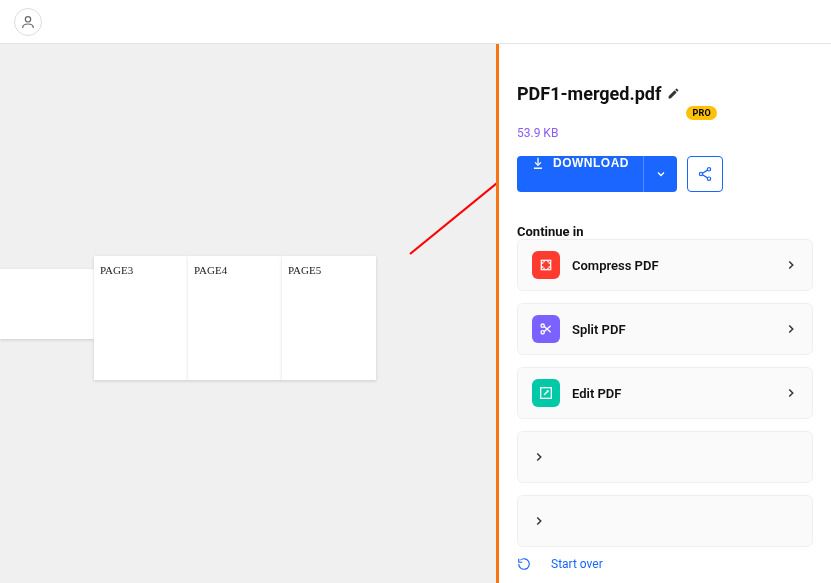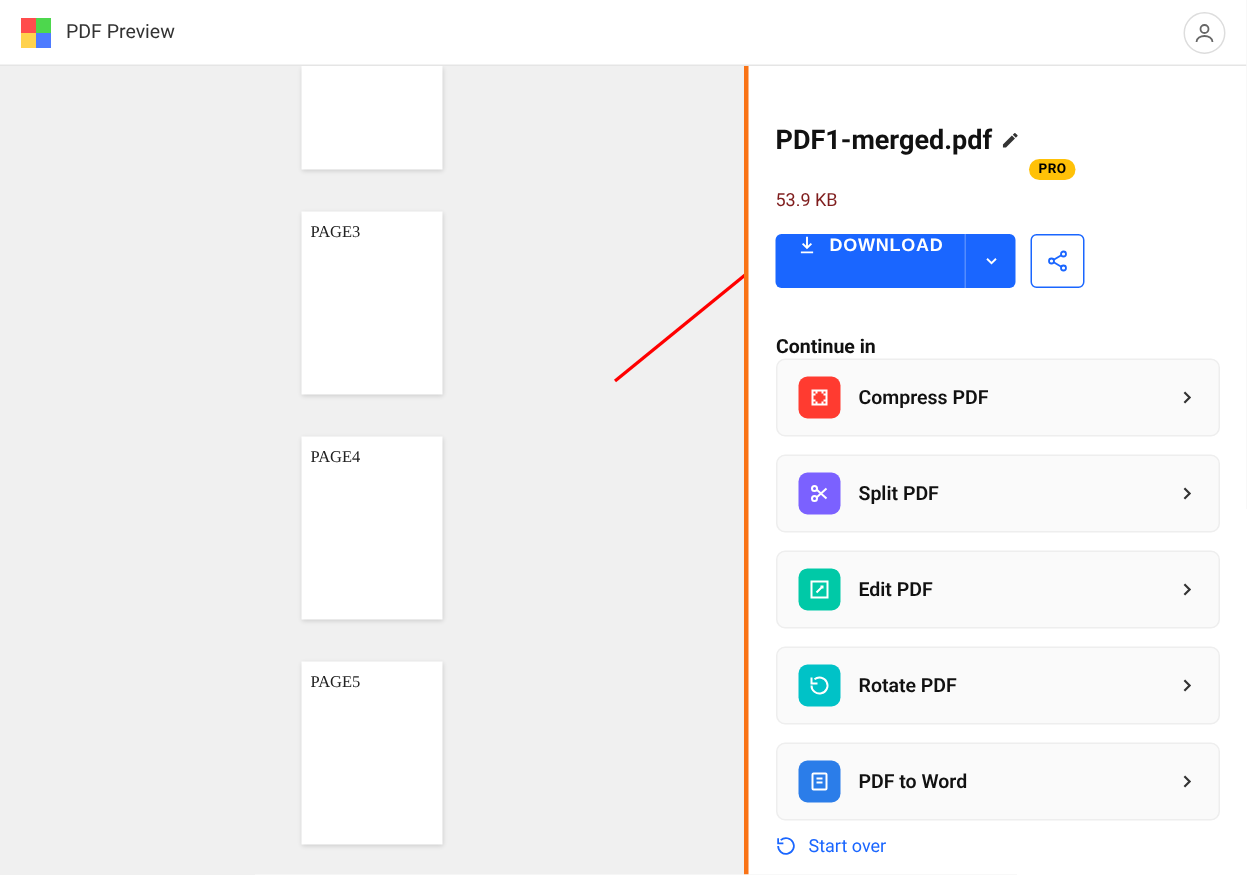--- a/index.html
+++ b/index.html
@@ -7,71 +7,62 @@
 
 .header { height: 44px; border-bottom: 1px solid #e5e5e5; display: flex; align-items: center; padding: 0 14px; justify-content: space-between; }
 .header-left { display: flex; align-items: center; gap: 10px; }
 .logo { width: 20px; height: 20px; display: grid; grid-template-columns: 1fr 1fr; grid-template-rows: 1fr 1fr; }
 .logo div:nth-child(1){background:#ff4d4d;} .logo div:nth-child(2){background:#4dd74d;} .logo div:nth-child(3){background:#ffd24d;} .logo div:nth-child(4){background:#4d7bff;}
 .app-title { font-size: 13px; color: #333; }
 .avatar-btn { width: 28px; height: 28px; border-radius: 50%; border: 1px solid #ddd; background: #fff; display:flex; align-items:center; justify-content:center; cursor:pointer; }
 
 .main { display: flex; height: calc(583px - 44px); }
 .preview-panel { width: 496px; background: #f0f0f0; position: relative; overflow: hidden; }
-.preview-scroll { position: absolute; inset: 0; overflow-y: scroll; padding: 0 0 20px 0; display:flex; flex-direction:column; align-items:center; }
+.preview-scroll { position: absolute; inset: 0; overflow-y: scroll; padding: 0 0 20px 0; display:flex; flex-direction:row; align-items:center; }
 .preview-scroll::-webkit-scrollbar { width: 10px; }
 .preview-scroll::-webkit-scrollbar-track { background: #f0f0f0; }
 .preview-scroll::-webkit-scrollbar-thumb { background: #999; border-radius: 0; }
 .page-thumb { width: 94px; background:#fff; box-shadow: 0 1px 3px rgba(0,0,0,0.15); margin-top:28px; padding: 8px 6px; font-family: "Times New Roman", serif; font-size: 11px; color:#222; }
 .page-thumb.first { margin-top: 0; height: 70px; padding:0;}
 .page-thumb:not(.first){ height: 124px; }
 
 .arrow { position:absolute; left:400px; top:110px; pointer-events:none; }
 
 .right-panel { flex: 1; border-left: 3px solid #f97316; display:flex; flex-direction:column; overflow:hidden; }
 .file-header { padding: 22px 18px 16px 18px; }
 .file-title-row { display:flex; align-items:center; gap:6px; }
 .file-title { font-size: 18px; font-weight: 700; color:#111; }
 .edit-icon { color:#333; cursor:pointer; }
 .pro-badge { background:#ffc107; color:#000; font-size:9px; font-weight:700; padding:2px 6px; border-radius:8px; letter-spacing:0.3px;margin-top:40px; }
-.file-size { font-size: 12px; color:#7f1d1d; margin-top:6px; }
+.file-size { font-size: 12px; color:#8b5cf6; margin-top:6px; }
 
 .action-row { display:flex; gap:10px; padding: 0 18px 18px 18px; align-items:center; }
 .download-btn { background:#1a66ff; color:#fff; border:none; border-radius:4px; height:36px; display:flex; align-items:center; cursor:pointer; overflow:hidden; }
 .download-main { display:flex; align-items:flex-start; gap:8px; padding:0 14px; height:100%; font-size:12px; font-weight:600; letter-spacing:0.5px; }
 .download-caret { width:34px; height:100%; display:flex; align-items:center; justify-content:center; border-left:1px solid rgba(255,255,255,0.25); }
 .share-btn { width:36px; height:36px; border:1px solid #1a66ff; border-radius:4px; background:#fff; display:flex; align-items:center; justify-content:center; cursor:pointer; color:#1a66ff; }
 
 .continue-section { flex:1; overflow-y:auto; padding: 14px 18px 8px 18px; position:relative; }
 .continue-section::-webkit-scrollbar{width:8px;} .continue-section::-webkit-scrollbar-thumb{background:#ccc;border-radius:4px;}
 .continue-title { font-size:13px; font-weight:700; color:#111; }
 .action-list { display:flex; flex-direction:column; gap:12px; }
 .action-item { background:#fafafa; border:1px solid #eee; border-radius:6px; height:52px; display:flex; align-items:center; padding:0 14px; cursor:pointer; justify-content:space-between; }
 .action-left { display:flex; align-items:center; gap:12px; }
 .action-icon { width:28px; height:28px; border-radius:6px; display:flex; align-items:center; justify-content:center; color:#fff; }
 .action-label { font-size:13px; font-weight:600; color:#111; }
 .chevron { color:#555; }
 
-.start-over { display:flex; align-items:center; gap:8px; color:#1a66ff; font-size:12px; cursor:pointer; padding: 10px 18px 12px 18px; }
+.start-over { display:flex; align-items:center; gap:20px; color:#1a66ff; font-size:12px; cursor:pointer; padding: 10px 18px 12px 18px; }
 
 svg { display:block; }
 </style>
 </head>
 <body>
 
 <div class="header">
-  <div class="header-left">
-    <div class="logo">
-        <div></div>
-        <div></div>
-        <div></div>
-        <div></div>
-      </div>
-    <div class="app-title">PDF Preview</div>
-  </div>
   <button class="avatar-btn">
     <svg width="16" height="16" viewBox="0 0 24 24" fill="none" stroke="#666" stroke-width="1.8">
         <circle cx="12" cy="8" r="4"></circle>
         <path d="M4 21c0-4 4-6 8-6s8 2 8 6"></path>
       </svg>
   </button>
 </div>
 
 <div class="main">
 
@@ -177,44 +168,26 @@
                 </svg>
             </div>
             <span class="action-label">Edit PDF</span>
           </div>
           <svg class="chevron" width="14" height="14" viewBox="0 0 24 24" fill="none" stroke="#333" stroke-width="2.5">
               <polyline points="9 18 15 12 9 6"></polyline>
             </svg>
         </div>
 
         <div class="action-item">
-          <div class="action-left">
-            <div class="action-icon" style="background:#00c2c7;">
-              <svg width="16" height="16" viewBox="0 0 24 24" fill="none" stroke="#fff" stroke-width="2">
-                  <path d="M4 12a8 8 0 1 0 3-6.2"></path>
-                  <polyline points="4 4 4 10 10 10"></polyline>
-                </svg>
-            </div>
-            <span class="action-label">Rotate PDF</span>
-          </div>
-          <svg class="chevron" width="14" height="14" viewBox="0 0 24 24" fill="none" stroke="#333" stroke-width="2.5">
-              <polyline points="9 18 15 12 9 6"></polyline>
-            </svg>
-        </div>
-
-        <div class="action-item">
-          <div class="action-left">
-            <div class="action-icon" style="background:#2b7de9;">
-              <svg width="16" height="16" viewBox="0 0 24 24" fill="none" stroke="#fff" stroke-width="2">
-                  <rect x="5" y="4" width="14" height="16" rx="1"></rect>
-                  <path d="M9 9h6M9 13h6"></path>
-                </svg>
-            </div>
-            <span class="action-label">PDF to Word</span>
-          </div>
+          <svg class="chevron" width="14" height="14" viewBox="0 0 24 24" fill="none" stroke="#333" stroke-width="2.5">
+              <polyline points="9 18 15 12 9 6"></polyline>
+            </svg>
+        </div>
+
+        <div class="action-item">
           <svg class="chevron" width="14" height="14" viewBox="0 0 24 24" fill="none" stroke="#333" stroke-width="2.5">
               <polyline points="9 18 15 12 9 6"></polyline>
             </svg>
         </div>
 
       </div>
     </div>
 
     <div class="start-over">
       <svg width="14" height="14" viewBox="0 0 24 24" fill="none" stroke="#1a66ff" stroke-width="2">

